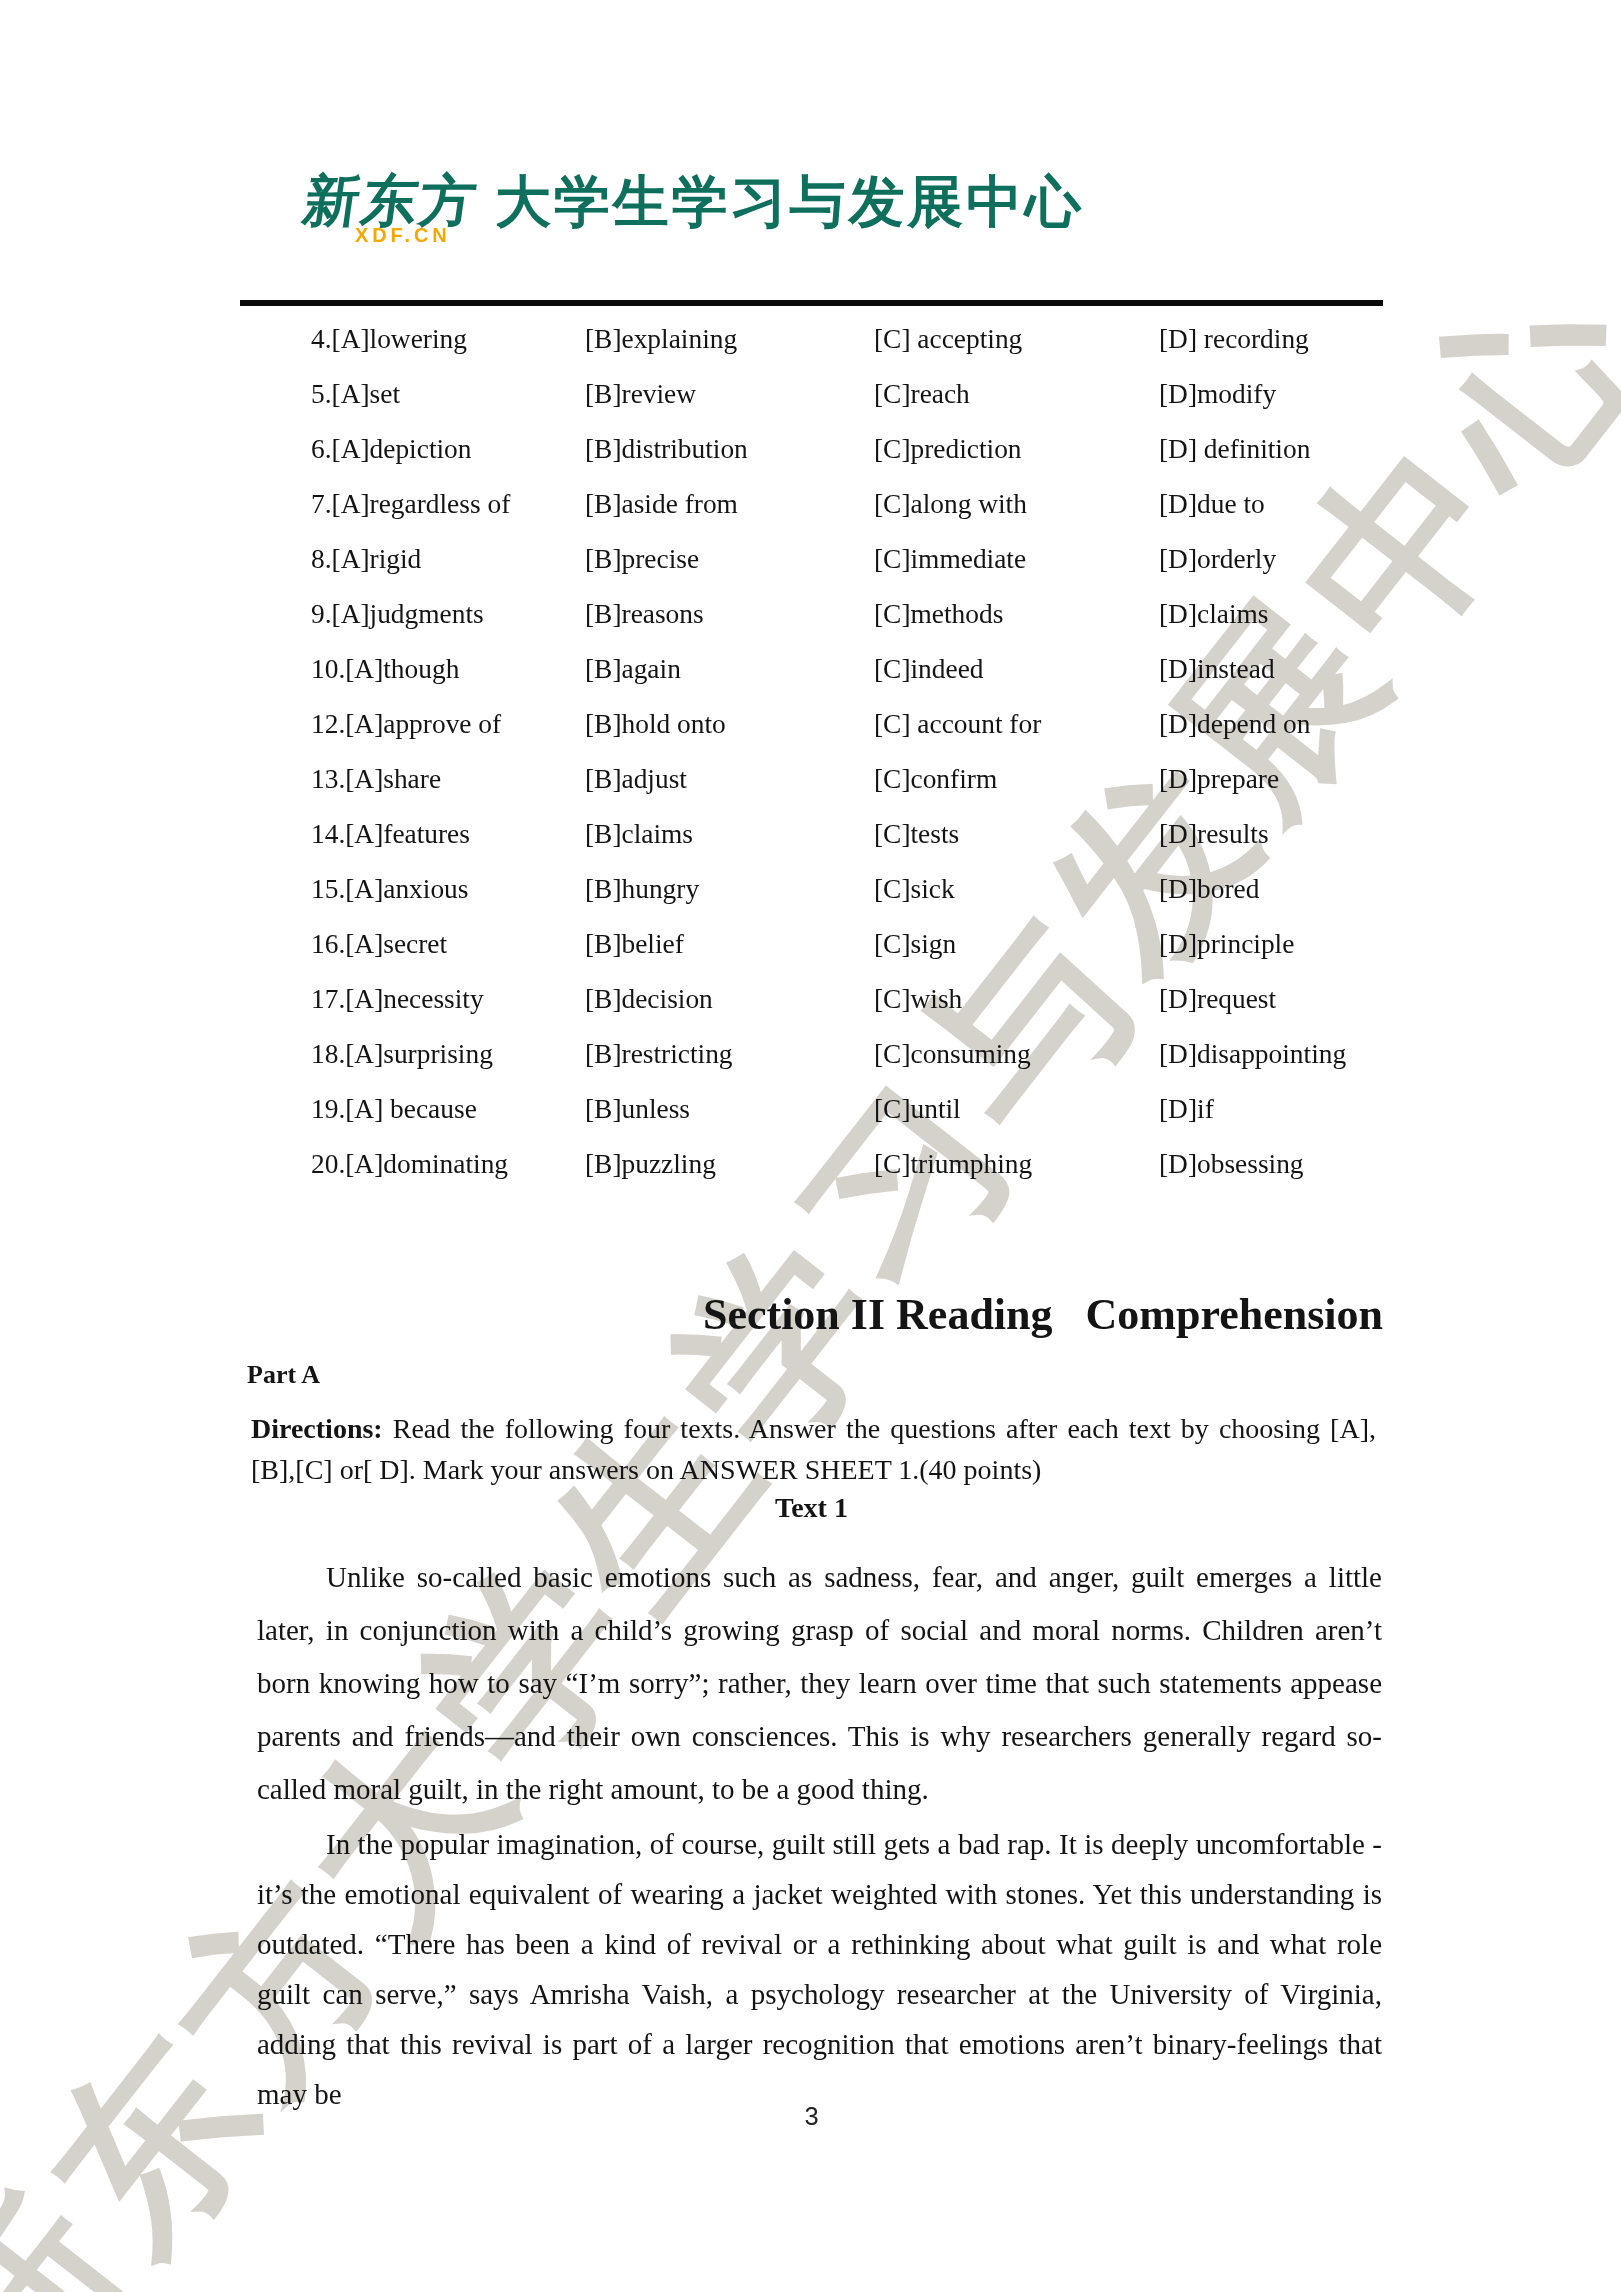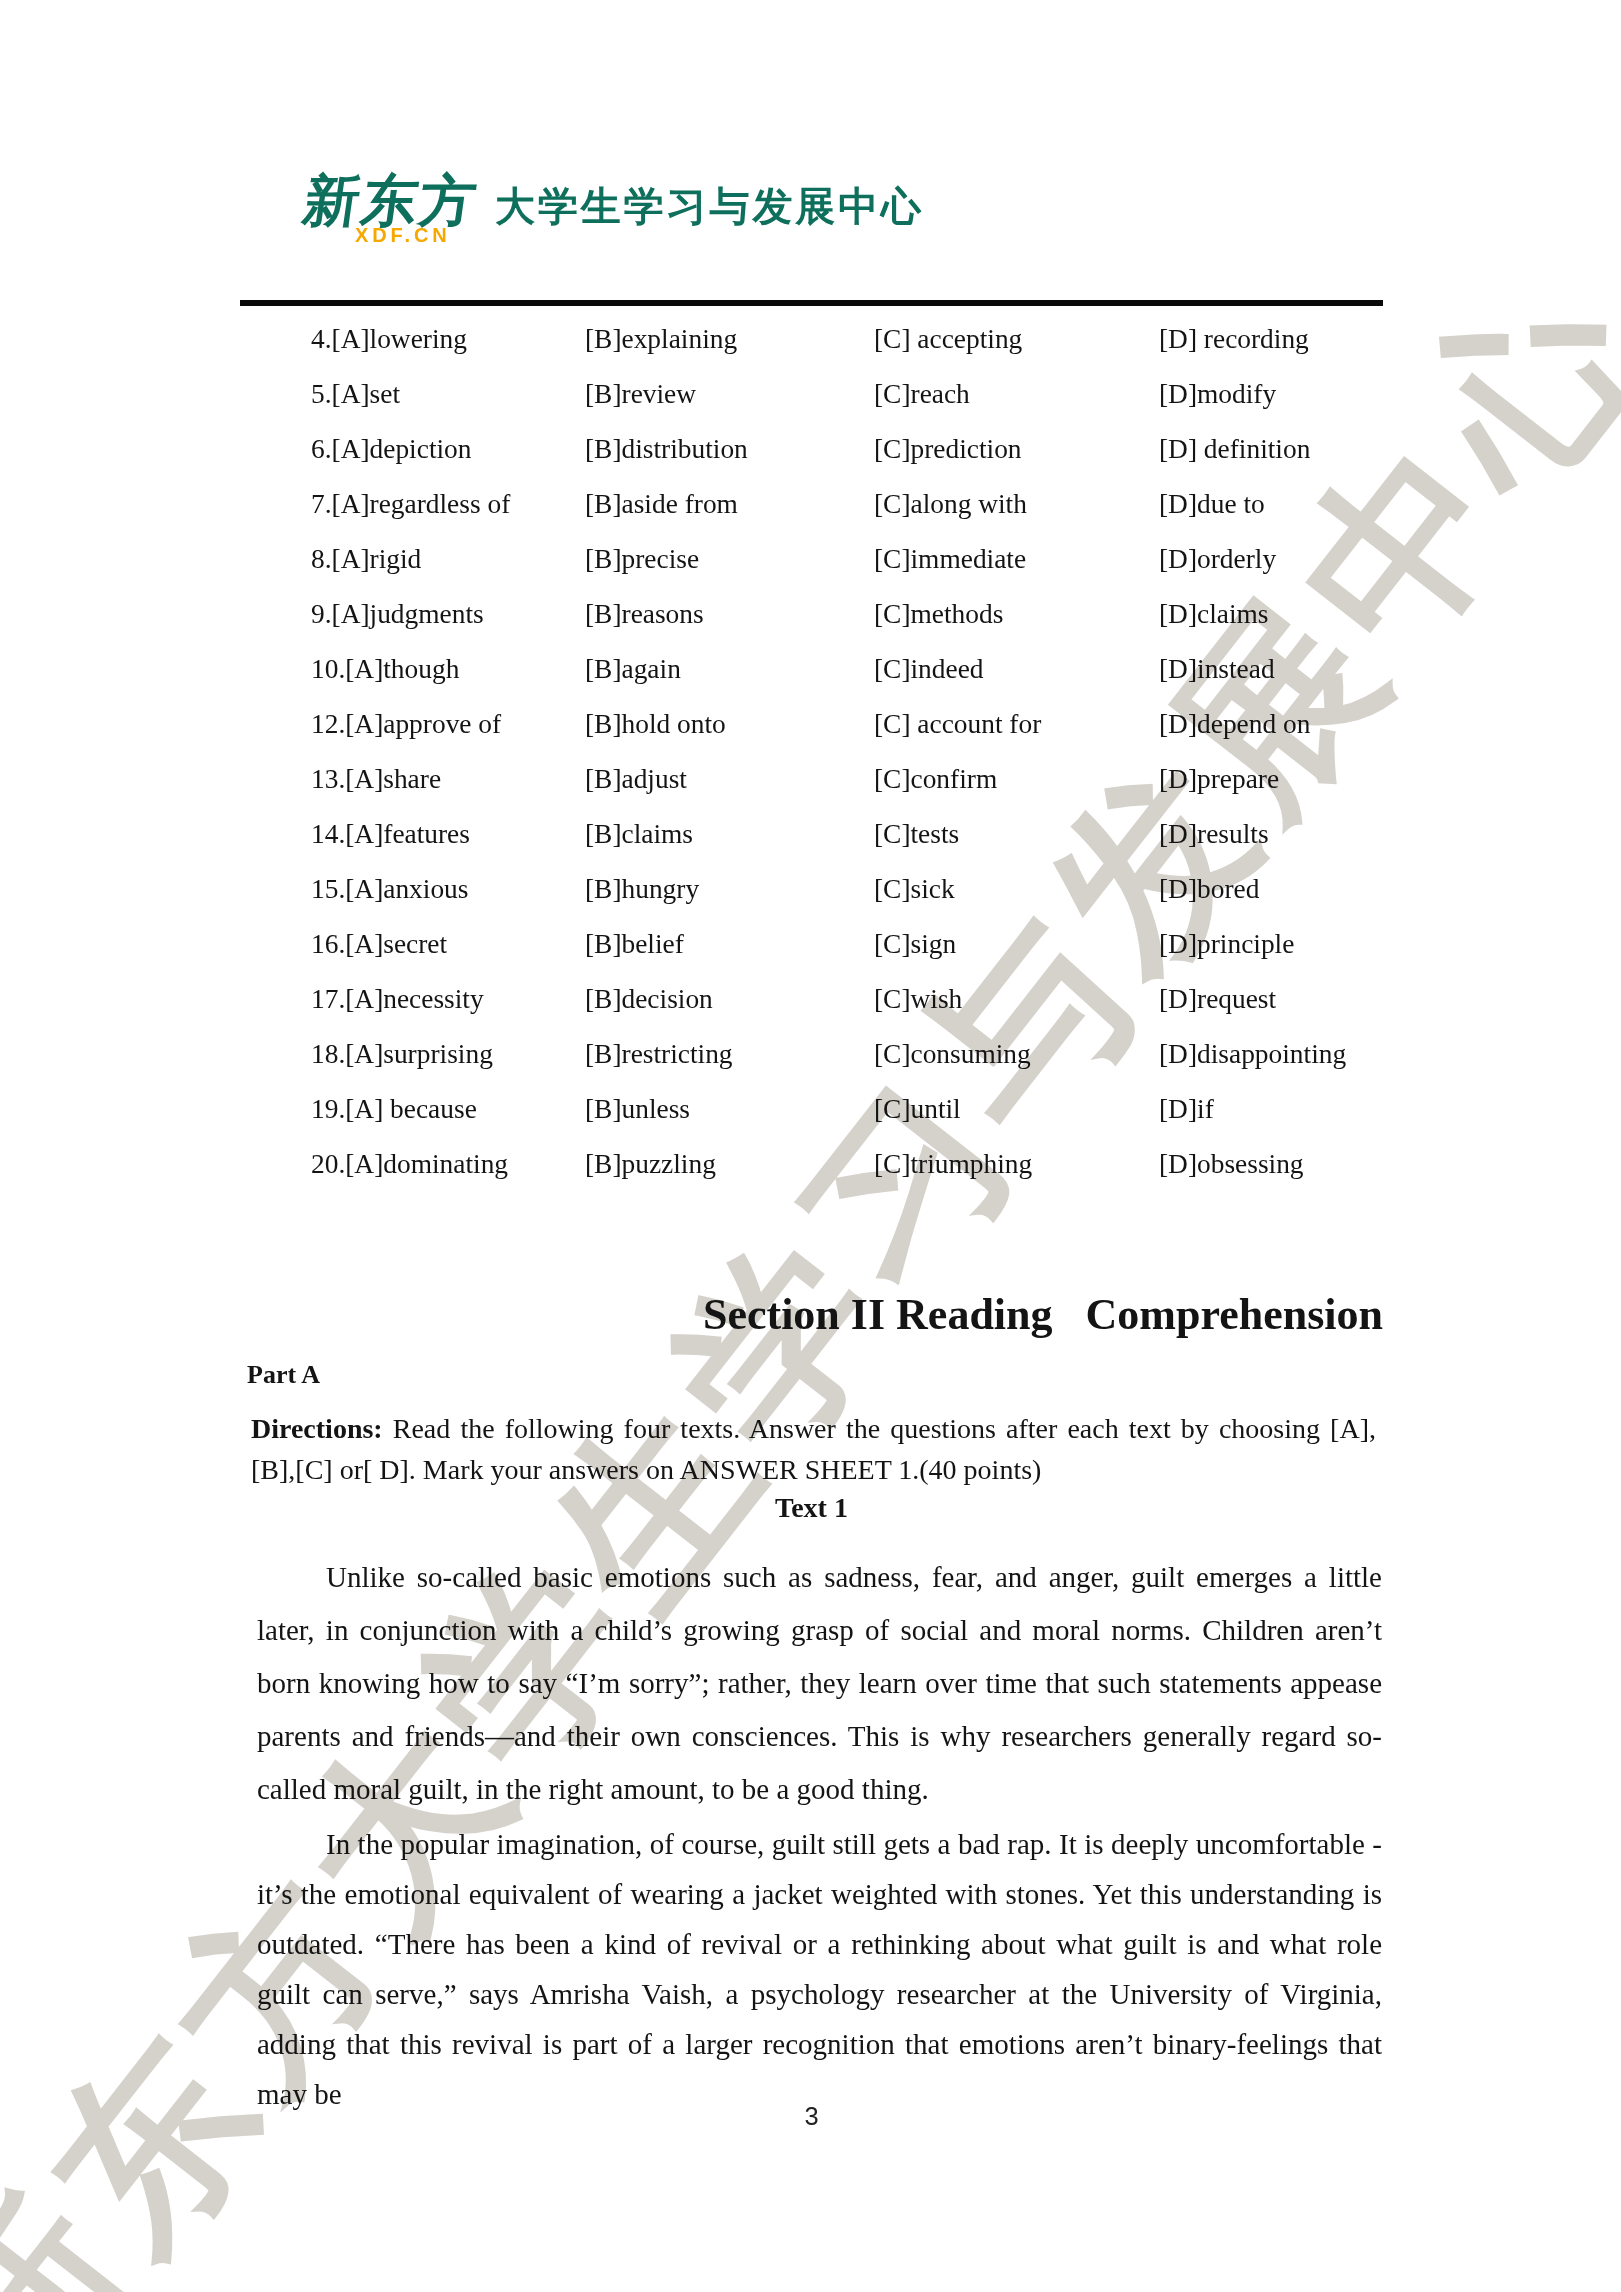--- a/index.html
+++ b/index.html
@@ -45,23 +45,23 @@
   .logo-sub{
     position:absolute;left:355px;top:225px;
     font-family:sans-serif;
     font-weight:800;
     font-size:20px;line-height:20.6px;
     color:var(--logo-orange);
     letter-spacing:3.9px;
   }
   .center-name{
     position:absolute;left:495px;top:182px;
-    font-family:Liberation Serif, serif;
+    font-family:Liberation Mono, monospace;
     font-weight:800;
-    font-size:40px;line-height:49px;
+    font-size:56px;line-height:49px;
     color:var(--logo-green);
     letter-spacing:2.9px;
   }
   .header-rule{
     position:absolute;left:240px;top:300px;
     width:1143px;height:5.9px;
     background:#0a0a0a;
   }
   
   .options{

